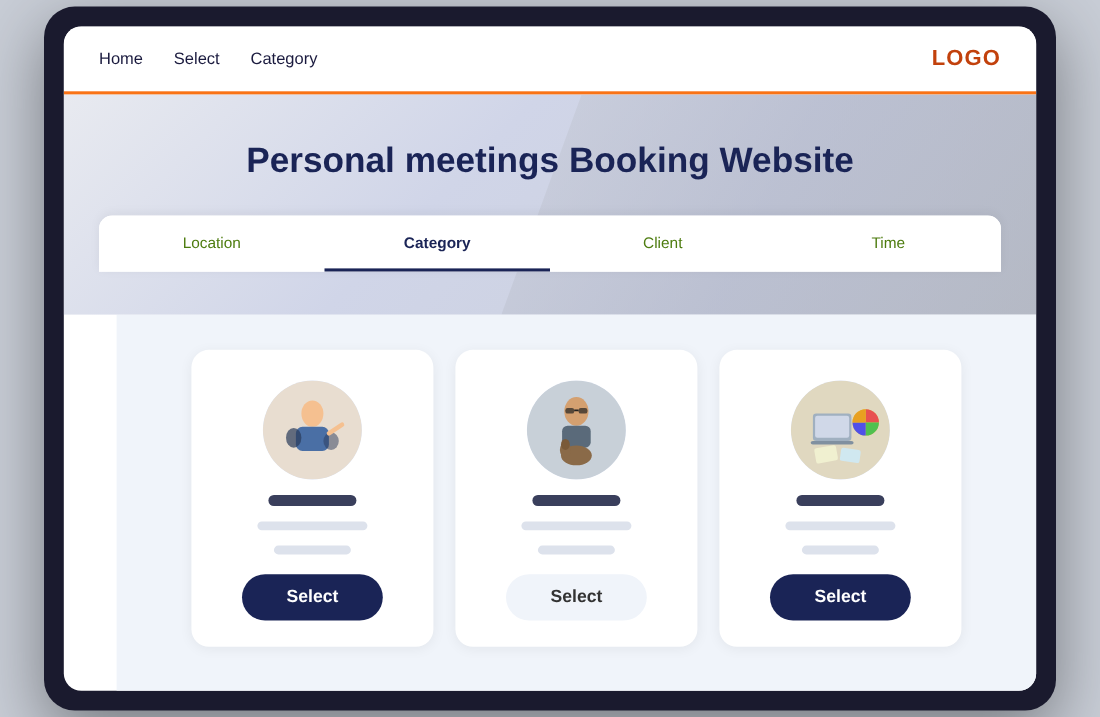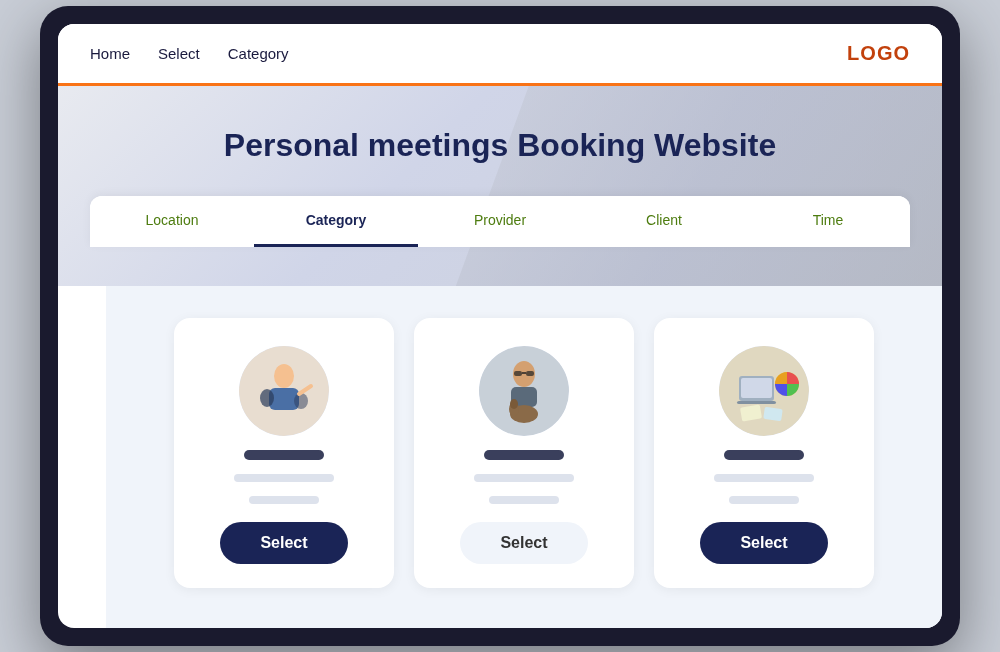--- a/index.html
+++ b/index.html
@@ -187,21 +187,20 @@
       <div class="logo">LOGO</div>
     </nav>
 
     <div class="hero">
       <div class="hero-bg"></div>
       <h1 class="hero-title">Personal meetings Booking Website</h1>
 
       <div class="step-tabs">
         <div class="step-tab">Location</div>
         <div class="step-tab active">Category</div>
-        <div class="step-tab">Provider</div>
         <div class="step-tab">Client</div>
         <div class="step-tab">Time</div>
       </div>
     </div>
 
     <div class="content-area">
       <div class="cards-row">
 
         <div class="card">
           <div class="card-avatar">

